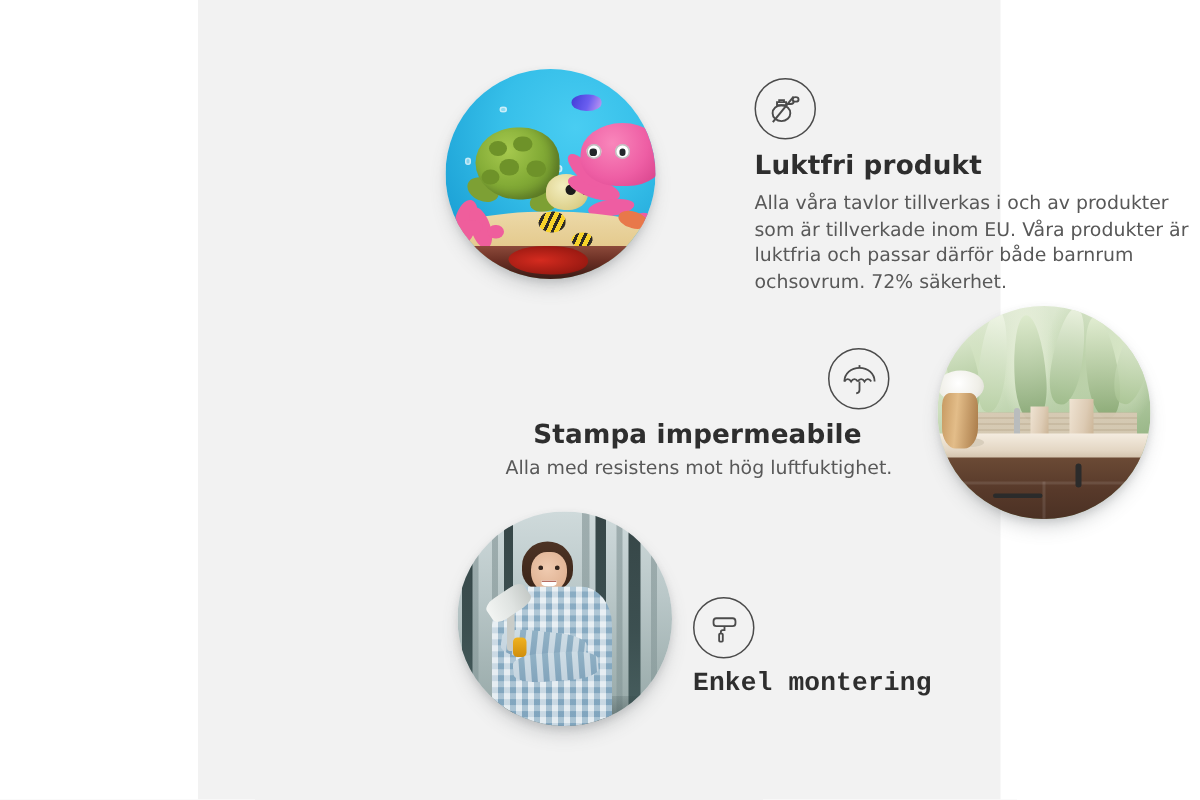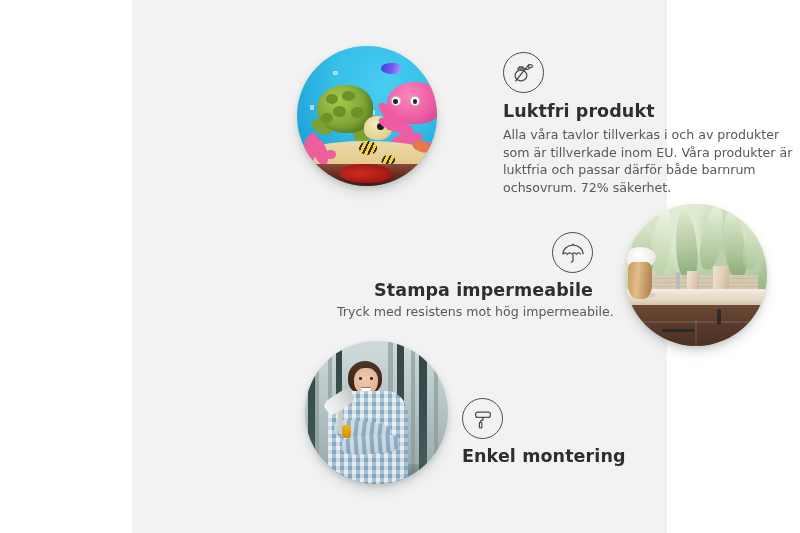--- a/index.html
+++ b/index.html
@@ -257,29 +257,29 @@
     line-height:17.6px;
     color:#585858;
   }
 
   
   #block-odor { left:331px; top:52px; width:300px;margin-left:40px; }
   #block-odor .icon-circle { margin-bottom:8px; }
   #block-odor .title { margin-bottom:5px; }
 
   
-  #block-water { left:205px; top:232px; width:256px; text-align:right; }
+  #block-water { left:205px; top:232px; width:256px; text-align:center; }
   #block-water .icon-circle { margin:0 0 7px auto; }
   #block-water .title { margin-bottom:3px; }
   #block-water .desc { white-space:nowrap; }
 
   
   #block-mount { left:330px; top:398px; width:260px; }
   #block-mount .icon-circle { margin-bottom:7px; }
-  #block-mount .title { margin-bottom:3px; }
+  #block-mount .title { margin-bottom:3px;font-family:Liberation Mono, monospace; }
   #block-mount .desc { white-space:nowrap; }
 </style>
 </head>
 <body>
 
 <div id="stage">
   <div id="panel">
 
     <div class="photo" id="photo-sea">
       <div class="sea-water"></div>
@@ -369,21 +369,21 @@
       <div class="icon-circle">
         <svg width="26" height="26" viewBox="0 0 32 32" fill="none" stroke="#4b4b4b" stroke-width="1.5">
           <path d="M3.6 17.6C3.6 11.1 9.2 6.4 16 6.4s12.4 4.7 12.4 11.2"></path>
           <path d="M3.6 17.6c1.4-2.5 4.1-2.5 5.5 0 1.4-2.5 4.1-2.5 5.5 0"></path>
           <path d="M14.6 17.6c1.4-2.5 4.1-2.5 5.5 0 1.4-2.5 4.1-2.5 5.5 0"></path>
           <path d="M16 6.4V4.2"></path>
           <path d="M16 17.6v7.1c0 1.5-1.2 2.6-2.7 2.6"></path>
         </svg>
       </div>
       <div class="title">Stampa impermeabile</div>
-      <div class="desc">Tryck med resistens mot hög impermeabile.</div>
+      <div class="desc">Alla med resistens mot hög luftfuktighet.</div>
     </div>
 
     <div class="photo" id="photo-woman">
       <div class="forest-bg">
         <div class="tree far" style="left:6%;width:4%;"></div>
         <div class="tree far" style="left:16%;width:3%;"></div>
         <div class="tree" style="left:2%;width:5%;"></div>
         <div class="tree" style="left:22%;width:4%;"></div>
         <div class="tree far" style="left:58%;width:3.4%;"></div>
         <div class="tree" style="left:64%;width:5%;"></div>

